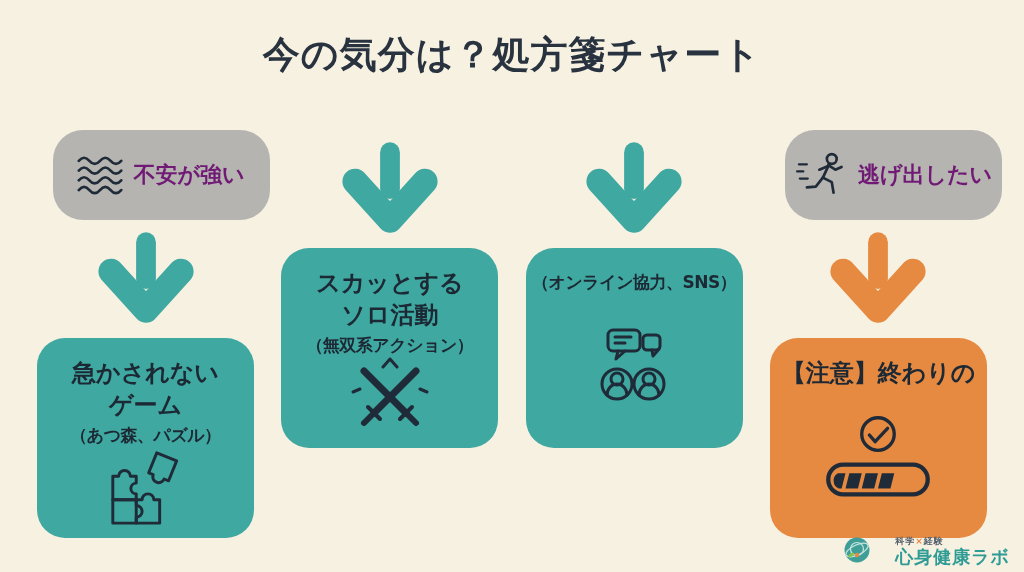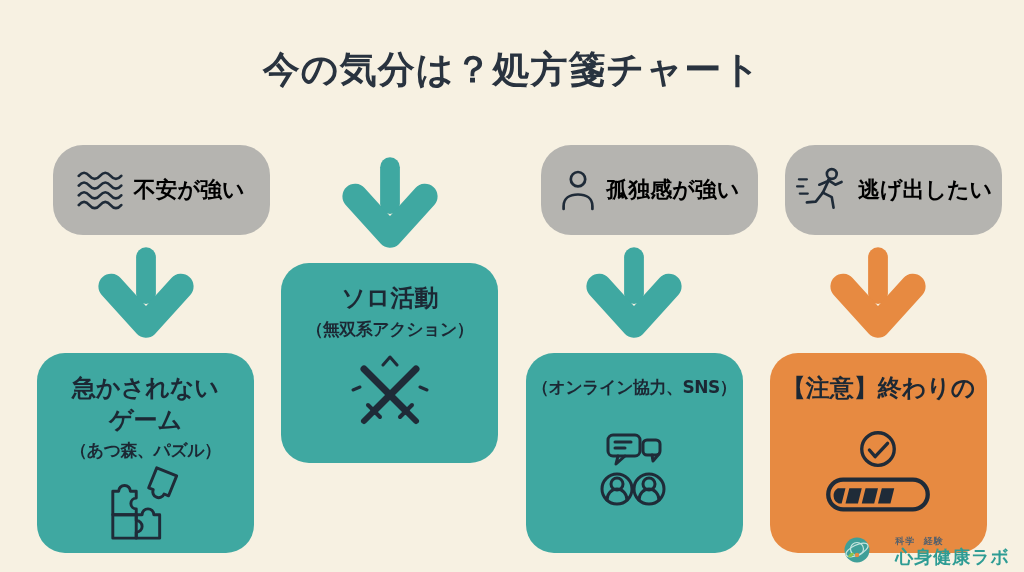--- a/index.html
+++ b/index.html
@@ -6,41 +6,41 @@
   html,body { margin:0; padding:0; }
   body {
     width:1024px; height:572px;
     background: var(--bg, #F7F1E2);
     font-family: "DejaVu Sans", "Liberation Sans", sans-serif;
     position:relative; overflow:hidden;
     color:#232F3E;
   }
   .page-title {
     text-align:center;
-    padding-top:48px;
+    padding-top:33px;
     font-size:37px;
     font-weight:bold;
     letter-spacing:1px;
     color:#29333F;
     line-height:1.2;
   }
   .grid {
     display:flex;
     justify-content:space-between;
     padding:0 37px;
     margin-top:53px;
   }
   .col { width:217px; display:flex; flex-direction:column; align-items:center; }
   .mood-box {
     width:100%; height:90px;
     background: var(--gray, #B5B4B0);
     border-radius:30px;
     display:flex; align-items:center; justify-content:center;
     gap:10px;
-    color:#000000;
+    color:#701a75;
     margin-left:31px;
   }
   .mood-label { font-size:22px; font-weight:bold; white-space:nowrap; }
   .mood-icon svg { display:block; }
   .arrow-wrap { height:118px; display:flex; align-items:center; justify-content:center; }
   .arrow { width:98px; height:96px; }
   .arrow.teal   { color: var(--teal, #3FA8A1); }
   .arrow.orange { color: var(--orange, #E78A41); }
   .advice-box {
     width:100%; height:200px;
@@ -117,20 +117,21 @@
   <div class="col">
     <div class="arrow-wrap">
       <svg class="arrow teal" viewBox="0 0 104 100">
         <g stroke="currentColor" fill="none" stroke-linecap="round" stroke-linejoin="round">
           <line x1="52" y1="11" x2="52" y2="50" stroke-width="21"></line>
           <path d="M15 42 L52 83 L89 42" stroke-width="27"></path>
         </g>
       </svg>
     </div>
     <div class="advice-box teal">
+      <div class="advice-line">スカッとする</div>
       <div class="advice-line">ソロ活動</div>
       <div class="advice-note">（無双系アクション）</div>
       <div class="advice-icon">
         <svg width="84" height="80" viewBox="0 0 80 80">
           <g class="ico" stroke-width="4">
             <path d="M14 14 L56 56" stroke-width="7"></path>
             <path d="M50 62 L62 50"></path>
             <path d="M58 58 L66 66" stroke-width="6"></path>
             <path d="M66 14 L24 56" stroke-width="7"></path>
             <path d="M18 50 L30 62"></path>
@@ -138,31 +139,20 @@
             <path d="M33 10 l7 -8 l7 8" stroke-width="3"></path>
             <path d="M10 32 l-7 3" stroke-width="3"></path>
             <path d="M70 32 l7 3" stroke-width="3"></path>
           </g>
         </svg>
       </div>
     </div>
   </div>
 
   <div class="col">
-    <div class="mood-box">
-      <span class="mood-icon">
-        <svg width="36" height="44" viewBox="0 0 40 46">
-          <g class="ico" stroke-width="3">
-            <circle cx="20" cy="11" r="8"></circle>
-            <path d="M4 44 v-3 c0 -9 7 -13 16 -13 s16 4 16 13 v3"></path>
-          </g>
-        </svg>
-      </span>
-      <span class="mood-label">孤独感が強い</span>
-    </div>
     <div class="arrow-wrap">
       <svg class="arrow teal" viewBox="0 0 104 100">
         <g stroke="currentColor" fill="none" stroke-linecap="round" stroke-linejoin="round">
           <line x1="52" y1="11" x2="52" y2="50" stroke-width="21"></line>
           <path d="M15 42 L52 83 L89 42" stroke-width="27"></path>
         </g>
       </svg>
     </div>
     <div class="advice-box teal">
       <div class="advice-line"></div>

